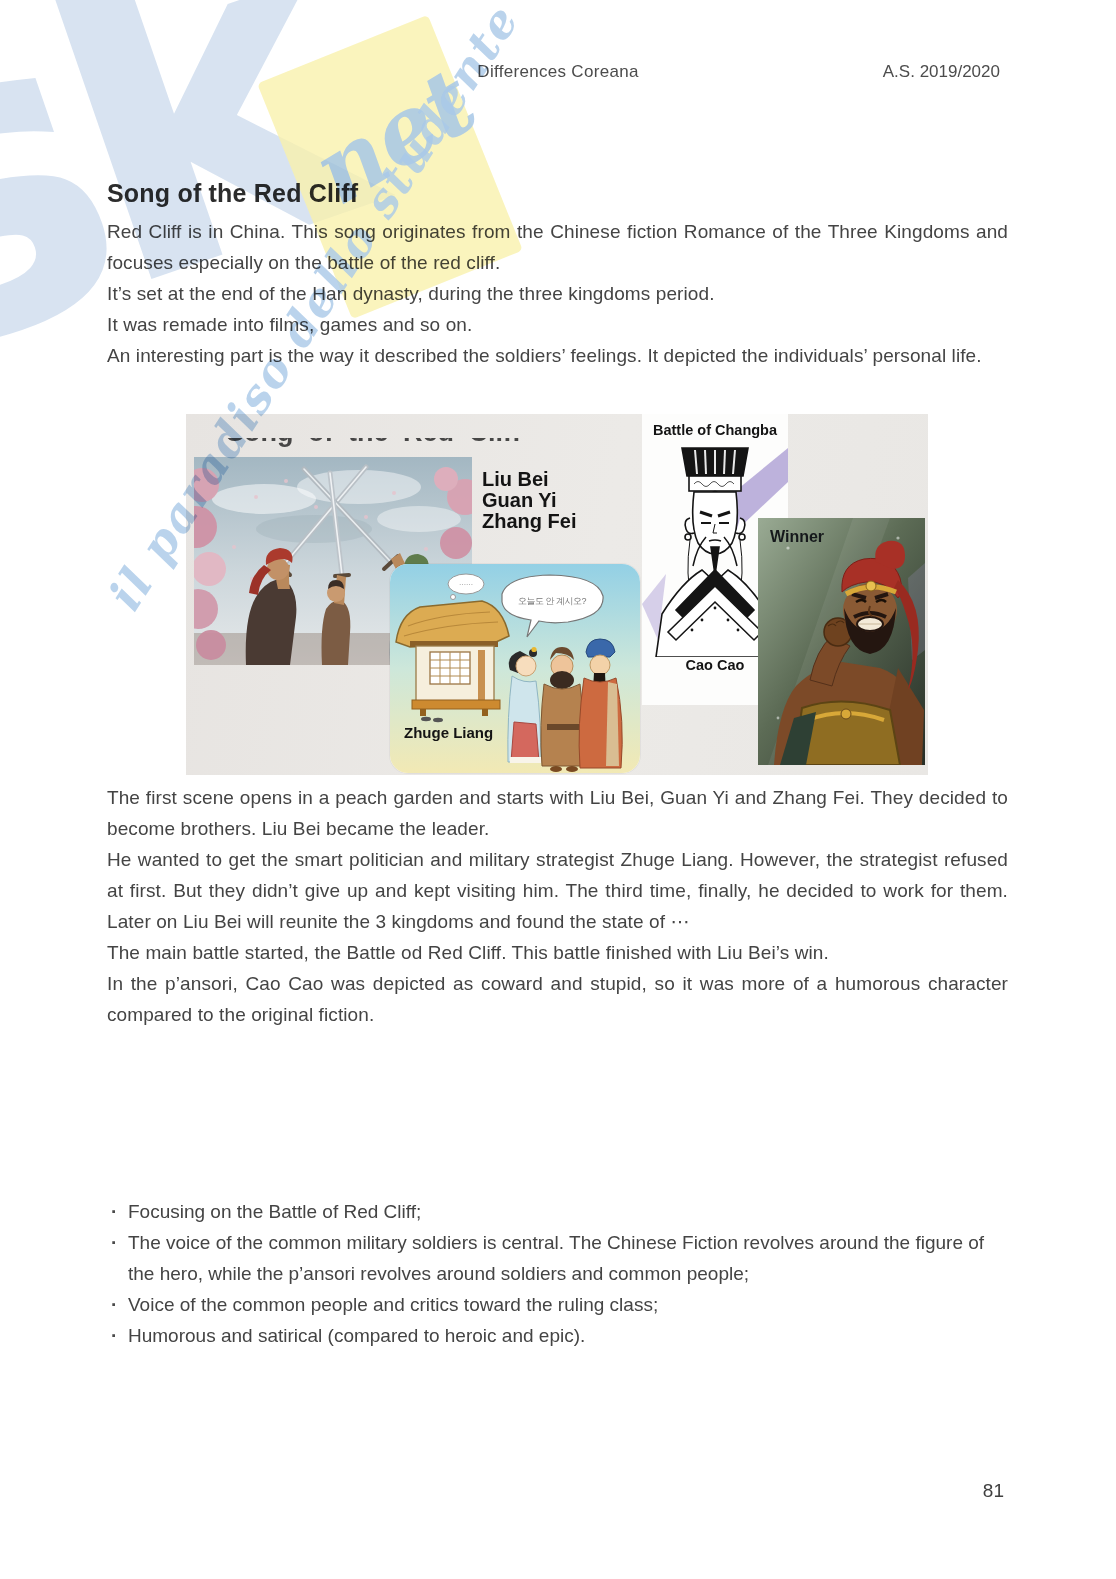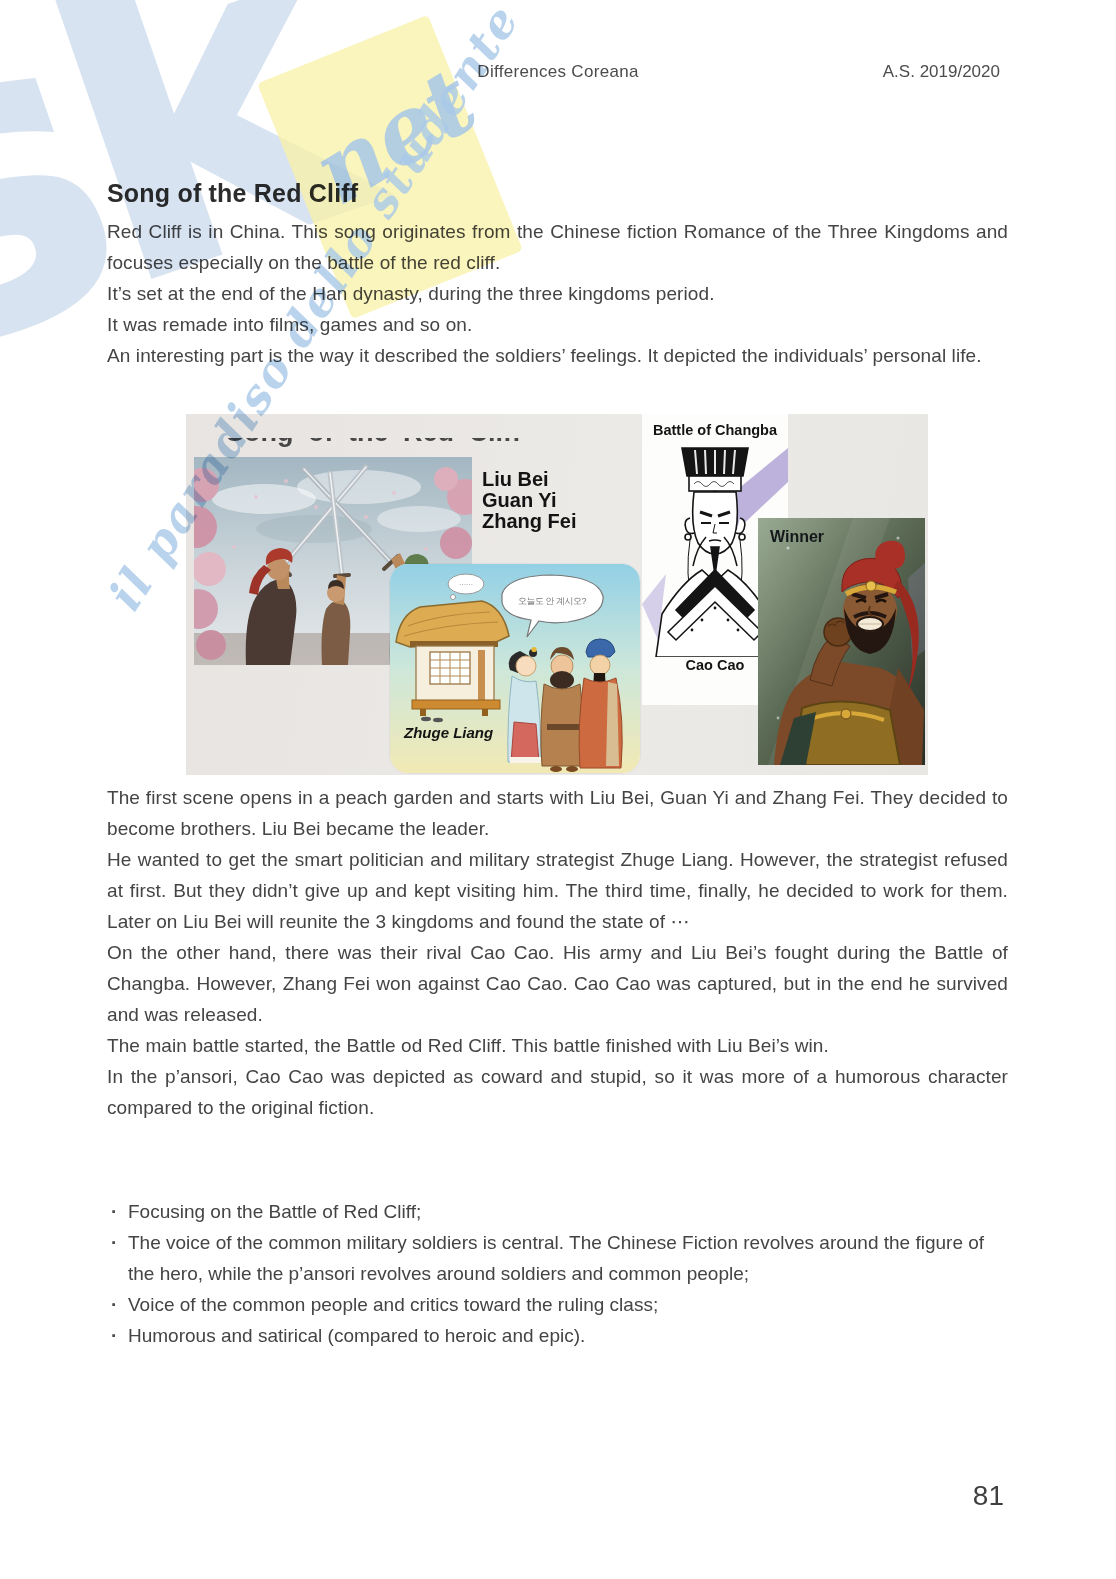--- a/index.html
+++ b/index.html
@@ -49,21 +49,21 @@
   .tb-body  { top:782px; }
 
   h2.diff-heading { position:absolute; left:107px; top:1162px; width:960px;
     font-size:19px; line-height:31px; font-weight:700; color:#2c2c2c; }
 
   .bullets { position:absolute; left:107px; top:1196px; width:901px;
     font-size:19px; line-height:31px; color:#444444; }
   .bullet-row { position:relative; padding-left:21px; text-align:left; }
   .bullet-dot { position:absolute; left:4px; top:0; font-weight:700; color:#4a4a4a; }
 
-  .pagenum { position:absolute; top:1480px; right:112px; font-size:28px; color:#3f3f3f; }
+  .pagenum { position:absolute; top:1480px; right:112px; font-size:19px; color:#3f3f3f; }
 
   
   .collage { position:absolute; left:186px; top:414px; width:742px; height:361px;
     background:linear-gradient(100deg,#e7e4e1 0%,#eceae7 55%,#e9e7e4 100%); z-index:2; }
   .cropped-title { position:absolute; left:40px; top:24px; width:340px; height:11px;
     overflow:hidden; opacity:.85; }
   .cropped-title span { display:block; margin-top:-21px; font-size:27px; line-height:30px;
     font-weight:700; color:#2b2b2b; word-spacing:7px; white-space:nowrap; }
 
   .panel { position:absolute; }
@@ -73,21 +73,21 @@
   .p-cao      { left:456px; top:0; width:146px; height:291px; z-index:2; background:#fdfdfc; }
   .p-winner   { left:572px; top:104px; width:167px; height:310px; z-index:4; overflow:hidden; }
   .panel svg { display:block; }
 
   .lbl { font-weight:700; color:#141414; }
   .trio-label { position:absolute; left:296px; top:44px; z-index:1;
     font-size:20px; line-height:21px; font-weight:700; color:#141414;margin-top:11px; }
   .battle-label { position:absolute; top:8px; left:0; width:100%; text-align:center; font-size:14.5px; }
   .cao-label    { position:absolute; top:243px; left:0; width:100%; text-align:center; font-size:14.5px; }
   .winner-label { position:absolute; top:10px; left:12px; font-size:16px; color:#15181b; }
-  .zhuge-label  { position:absolute; top:160px; left:14px; font-size:15px;font-style:italic; }
+  .zhuge-label  { position:absolute; top:160px; left:14px; font-size:15px; }
 </style>
 </head>
 <body>
 
 <div class="page">
 
   <div class="hdr-center">Differences Coreana</div>
   <div class="hdr-right">A.S. 2019/2020</div>
 
   <h1 class="doc-title">Song of the Red Cliff</h1>
@@ -340,21 +340,20 @@
         <path d="M88 76 Q112 63 138 74" stroke="#d8a838" stroke-width="5" fill="none"></path>
         <circle cx="113" cy="68" r="5" fill="#e8c050" stroke="#8a6418"></circle>
       </svg>
       <div class="lbl winner-label">Winner</div>
     </div>
   </figure>
 
   <div class="textblock tb-body">
     <p>The first scene opens in a peach garden and starts with Liu Bei, Guan Yi and Zhang Fei. They decided to become brothers. Liu Bei became the leader.</p>
     <p>He wanted to get the smart politician and military strategist Zhuge Liang. However, the strategist refused at first. But they didn’t give up and kept visiting him. The third time, finally, he decided to work for them. Later on Liu Bei will reunite the 3 kingdoms and found the state of ⋯</p>
-    <p>On the other hand, there was their rival Cao Cao. His army and Liu Bei’s fought during the Battle of Changba. However, Zhang Fei won against Cao Cao. Cao Cao was captured, but in the end he survived and was released.</p>
     <p>The main battle started, the Battle od Red Cliff. This battle finished with Liu Bei’s win.</p>
     <p>In the p’ansori, Cao Cao was depicted as coward and stupid, so it was more of a humorous character compared to the original fiction.</p>
   </div>
 
   <div class="bullets">
     <div class="bullet-row">
       <span class="bullet-dot">·</span>
       <span>Focusing on the Battle of Red Cliff;</span>
     </div>
     <div class="bullet-row">

